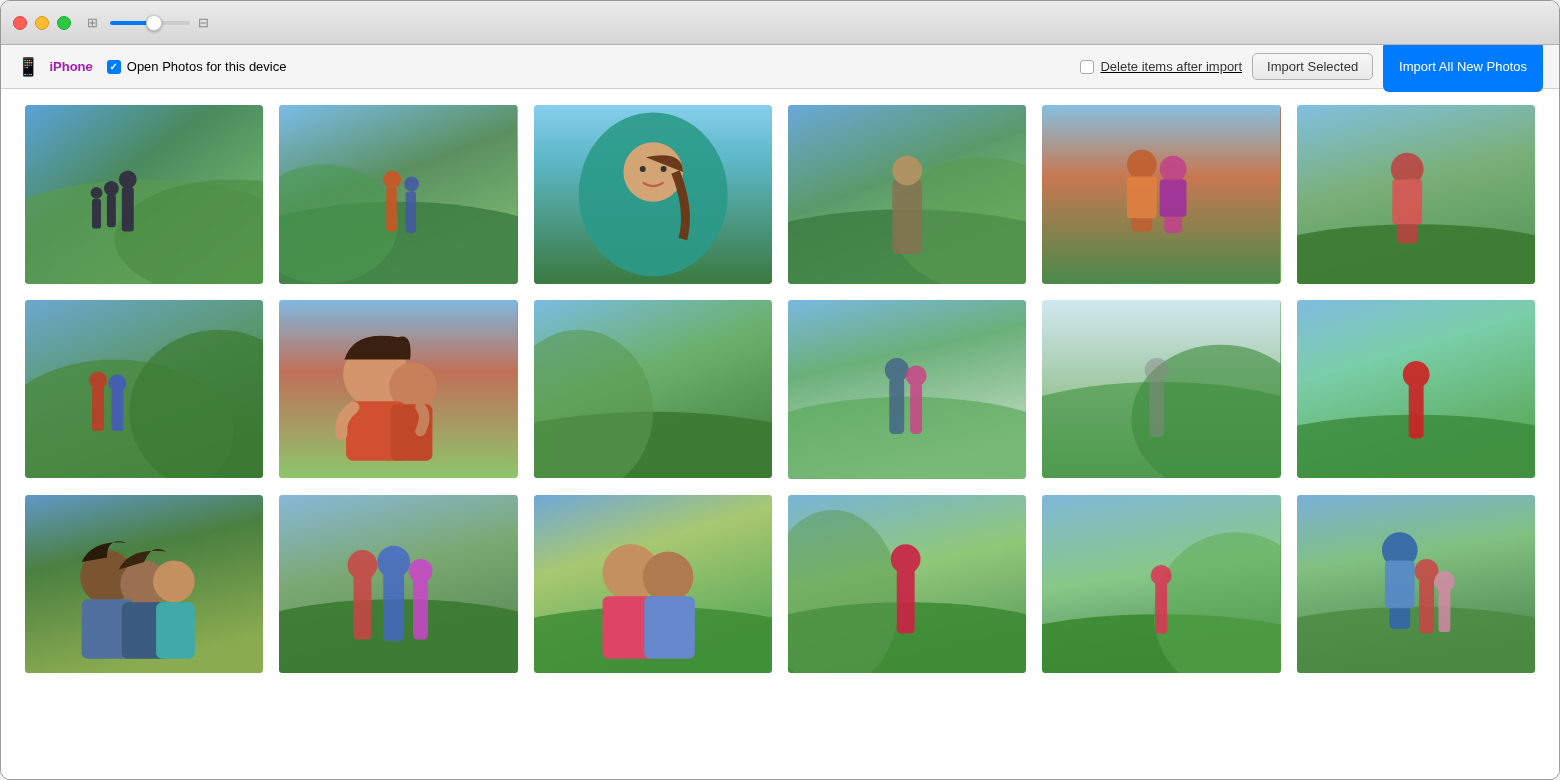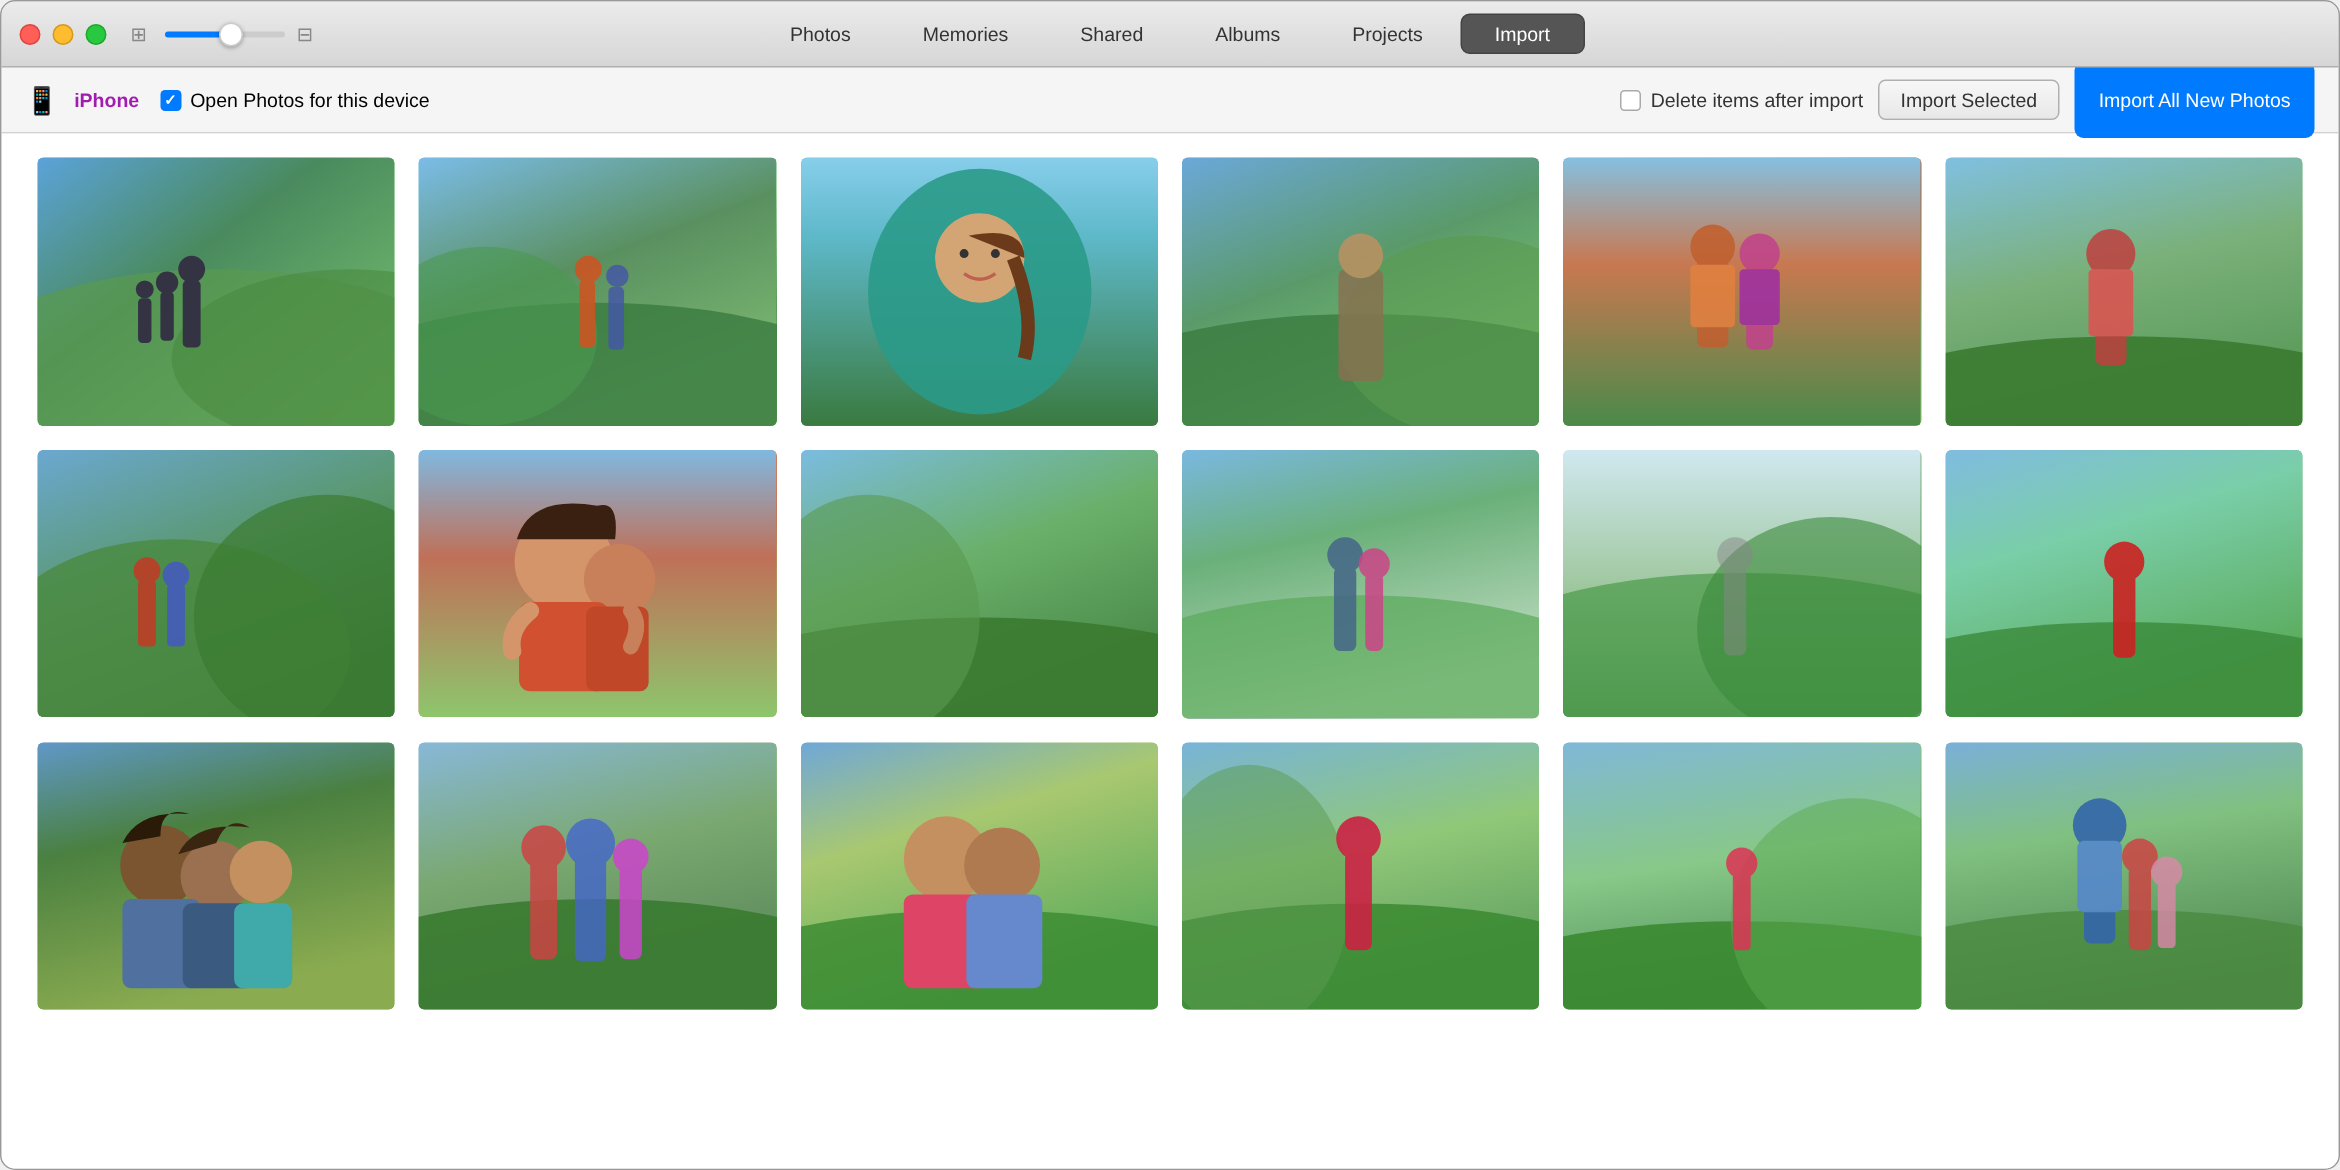--- a/index.html
+++ b/index.html
@@ -148,20 +148,21 @@
     .toolbar-right {
       margin-left: auto;
       display: flex;
       align-items: center;
       gap: 10px;
     }
     .delete-checkbox-container {
       display: flex;
       align-items: center;
       gap: 6px;
+      text-decoration: underline;
     }
     .delete-checkbox {
       width: 14px;
       height: 14px;
       background: white;
       border: 1px solid #aaa;
       border-radius: 3px;
       cursor: pointer;
     }
     .delete-label {
@@ -245,28 +246,20 @@
   <div class="window-controls">
     <span class="win-ctrl-icon">⊞</span>
     <div class="slider-container">
       <div class="slider-track">
         <div class="slider-thumb"></div>
       </div>
     </div>
     <span class="win-ctrl-icon">⊟</span>
   </div>
 
-  <nav class="nav-tabs">
-    <button class="nav-tab">Photos</button>
-    <button class="nav-tab">Memories</button>
-    <button class="nav-tab">Shared</button>
-    <button class="nav-tab">Albums</button>
-    <button class="nav-tab">Projects</button>
-    <button class="nav-tab active">Import</button>
-  </nav>
 </div>
 
 <div class="toolbar">
   <span class="iphone-icon">📱</span>
   <span class="iphone-label">iPhone</span>
 
   <div class="checkbox-container">
     <div class="checkbox"></div>
     <span class="checkbox-label">Open Photos for this device</span>
   </div>

